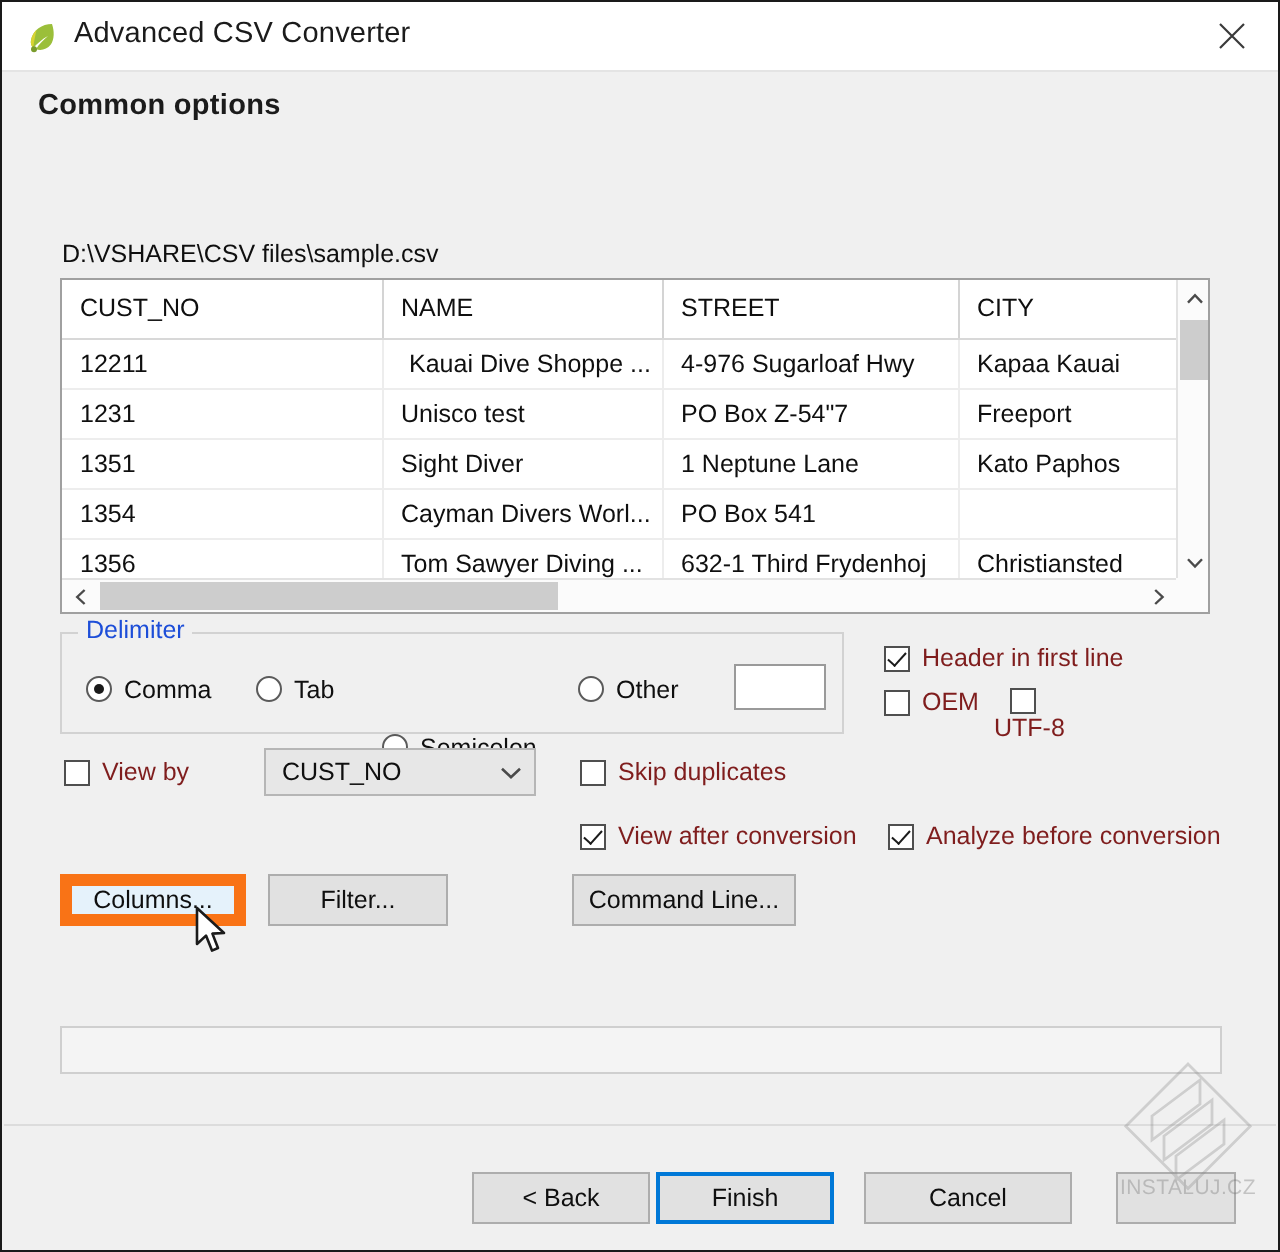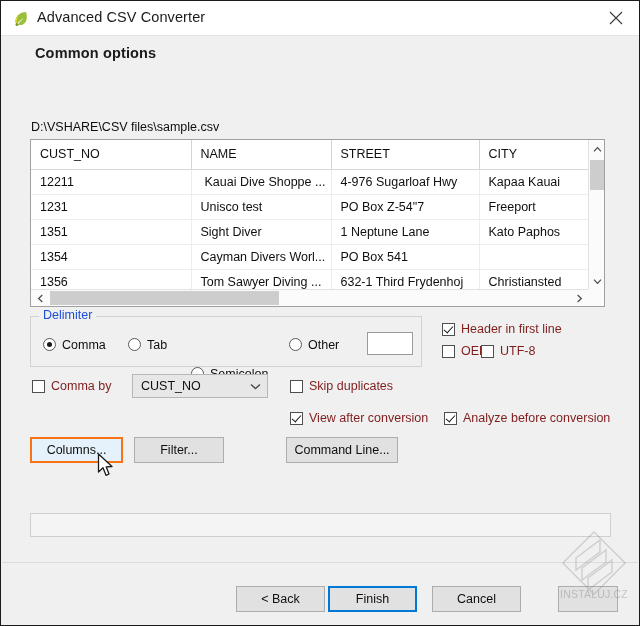--- a/index.html
+++ b/index.html
@@ -57,21 +57,21 @@
   
   .header-band {
     position: absolute;
     left: 1px; top: 35px;
     width: 636px;
     height: 65px;
     background: #f0f0f0;
   }
   .header-title {
     position: absolute;
-    left: 34px; top: 44px;
+    left: 18px; top: 44px;
     font-size: 14.5px;
     font-weight: bold;
     color: #1b1b1b;
     letter-spacing: 0.15px;
   }
 
   
   .body-area {
     position: absolute;
     left: 1px; top: 100px;
@@ -303,21 +303,21 @@
     font-family: "Liberation Sans", sans-serif;
     display: flex;
     align-items: center;
     justify-content: center;
     cursor: default;
     white-space: nowrap;
     padding: 0;
   }
   .btn.hover {
     background: #e5f2fb;
-    border: 2px solid #f97316;
+    border: 6px solid #f97316;
   }
   .btn.default {
     background: #e1e1e1;
     border: 1px solid #0078d7;
     outline: 1px solid #0078d7;
     outline-offset: -2px;
   }
 
   #btn-columns  { left: 29px;  top: 436px; width: 93px;  height: 26px; }
   #btn-filter   { left: 133px; top: 436px; width: 90px;  height: 26px; }
@@ -337,21 +337,21 @@
     position: absolute;
     left: 1px; top: 561px;
     width: 636px;
     height: 63px;
     background: #f0f0f0;
     border-top: 1px solid #dcdcdc;
     box-sizing: border-box;
   }
   #btn-back   { left: 235px; top: 585px; width: 89px;  height: 26px; }
   #btn-finish { left: 327px; top: 585px; width: 89px;  height: 26px; }
-  #btn-cancel { left: 431px; top: 585px; width: 89px;  height: 26px; }
+  #btn-cancel { left: 431px; top: 585px; width: 104px;  height: 26px; }
   #btn-extra  { left: 557px; top: 585px; width: 60px;  height: 26px; }
 
   
   .watermark {
     position: absolute;
     left: 551px; top: 527px;
     width: 84px; height: 86px;
     opacity: 0.33;
     pointer-events: none;
   }
@@ -509,28 +509,28 @@
   <input class="other-input" type="text" value="" style="">
 
   <div class="cbx on" style="left:441px; top:321px;">
     <span class="box"></span>
     <span>Header in first line</span>
   </div>
   <div class="cbx" style="left:441px; top:343px;">
     <span class="box"></span>
     <span>OEM</span>
   </div>
-  <div class="cbx" style="left:480px; top:343px;">
+  <div class="cbx" style="left:496px; top:343px;flex-direction:column;">
     <span class="box"></span>
     <span>UTF-8</span>
   </div>
 
   <div class="cbx" style="left:31px; top:378px;">
     <span class="box"></span>
-    <span>Comma by</span>
+    <span>View by</span>
   </div>
 
   <div class="combo">
     <span class="val">CUST_NO</span>
     <span class="chev">
       <svg width="11" height="7" viewBox="0 0 11 7">
         <path d="M1 1.4 L5.5 5.6 L10 1.4" stroke="#4a4a4a" stroke-width="1.3" fill="none"></path>
       </svg>
     </span>
   </div>

